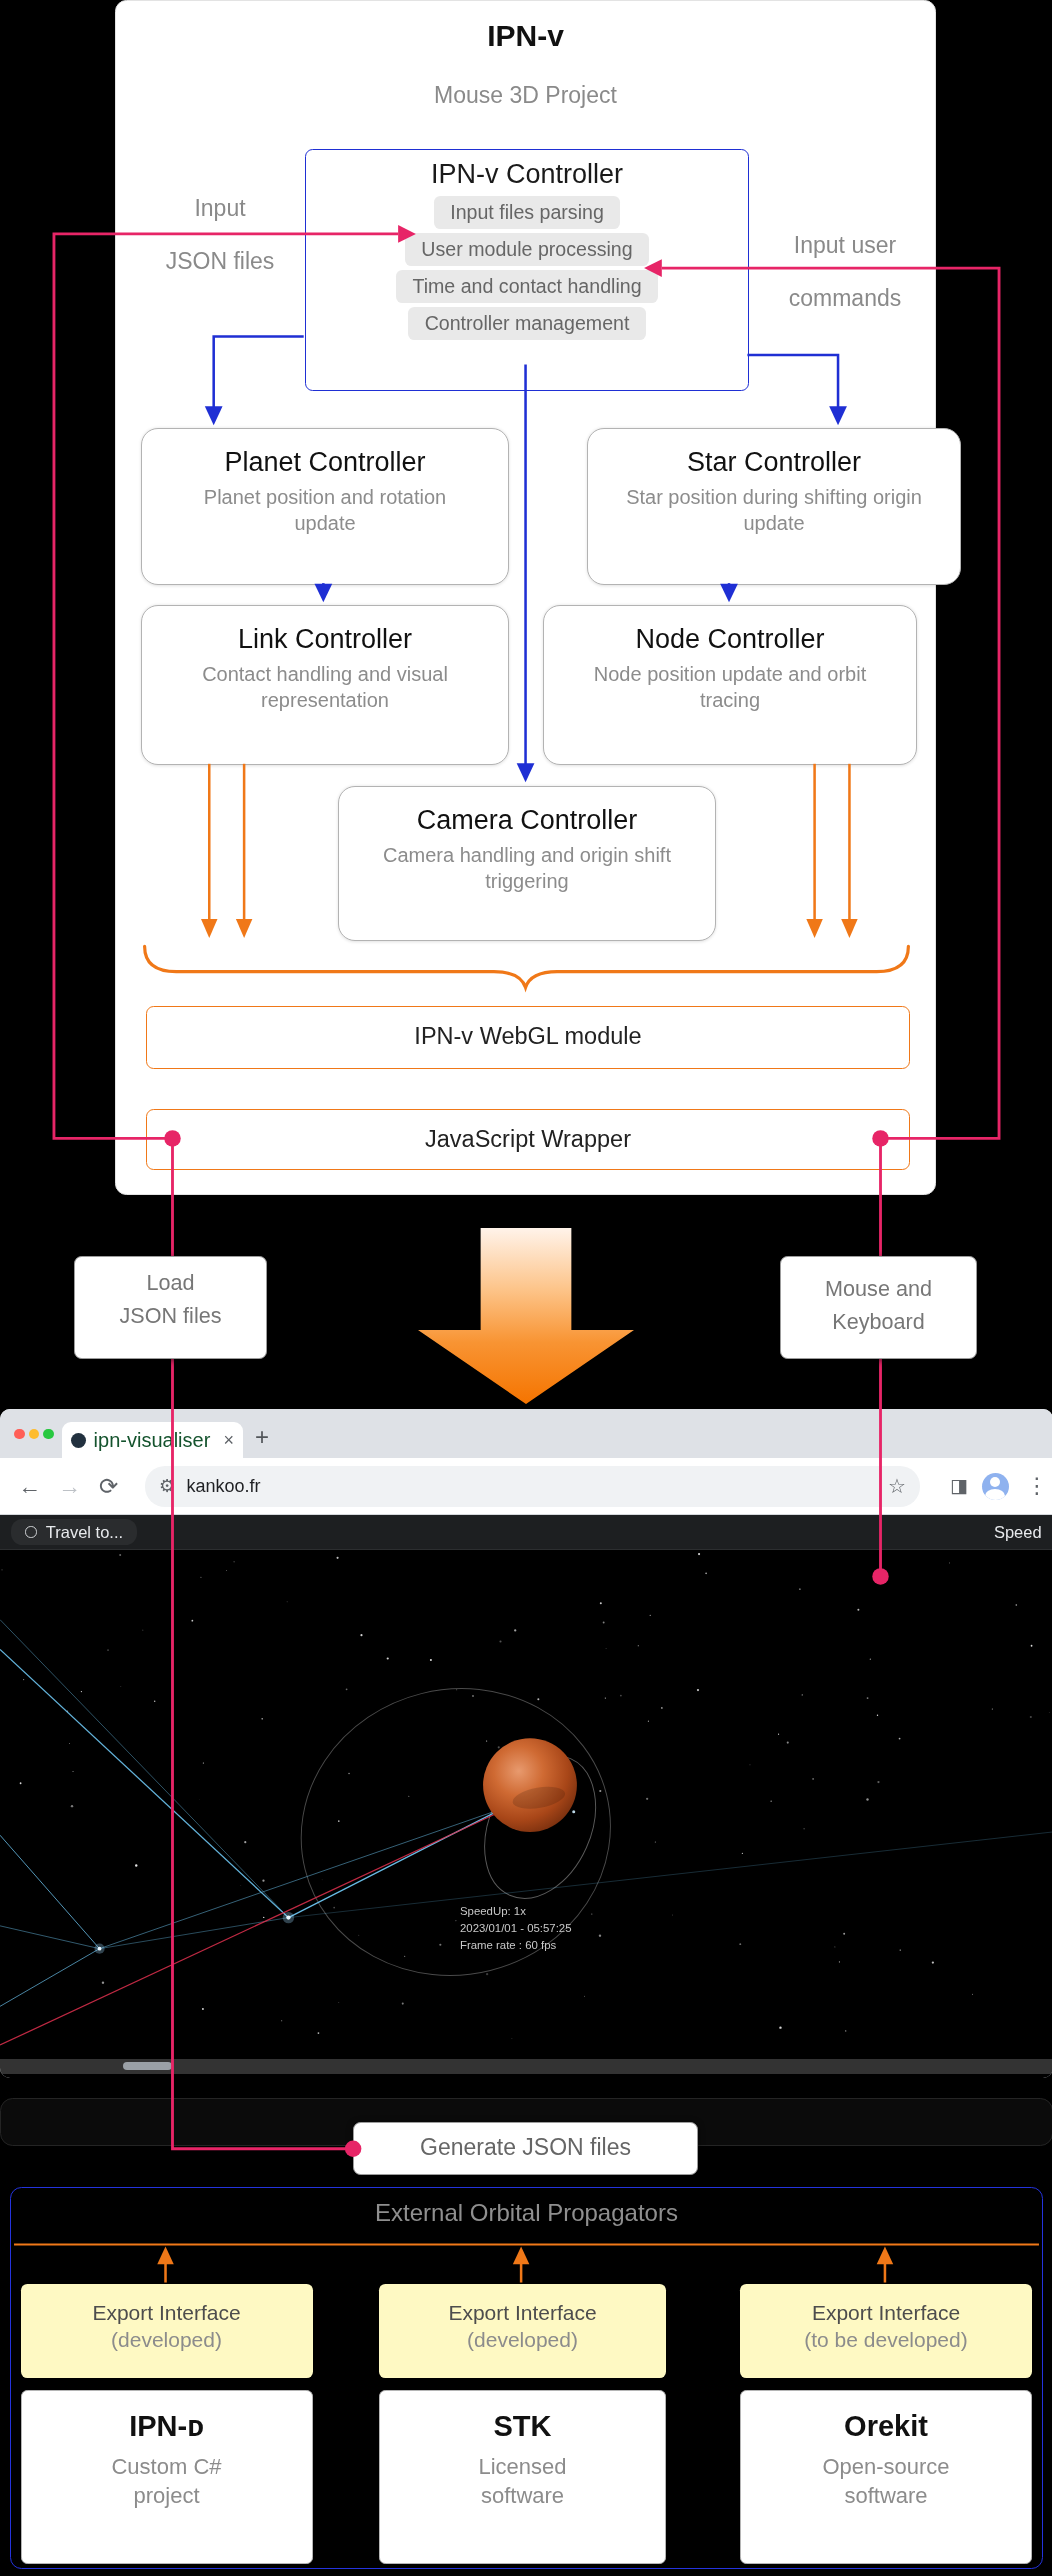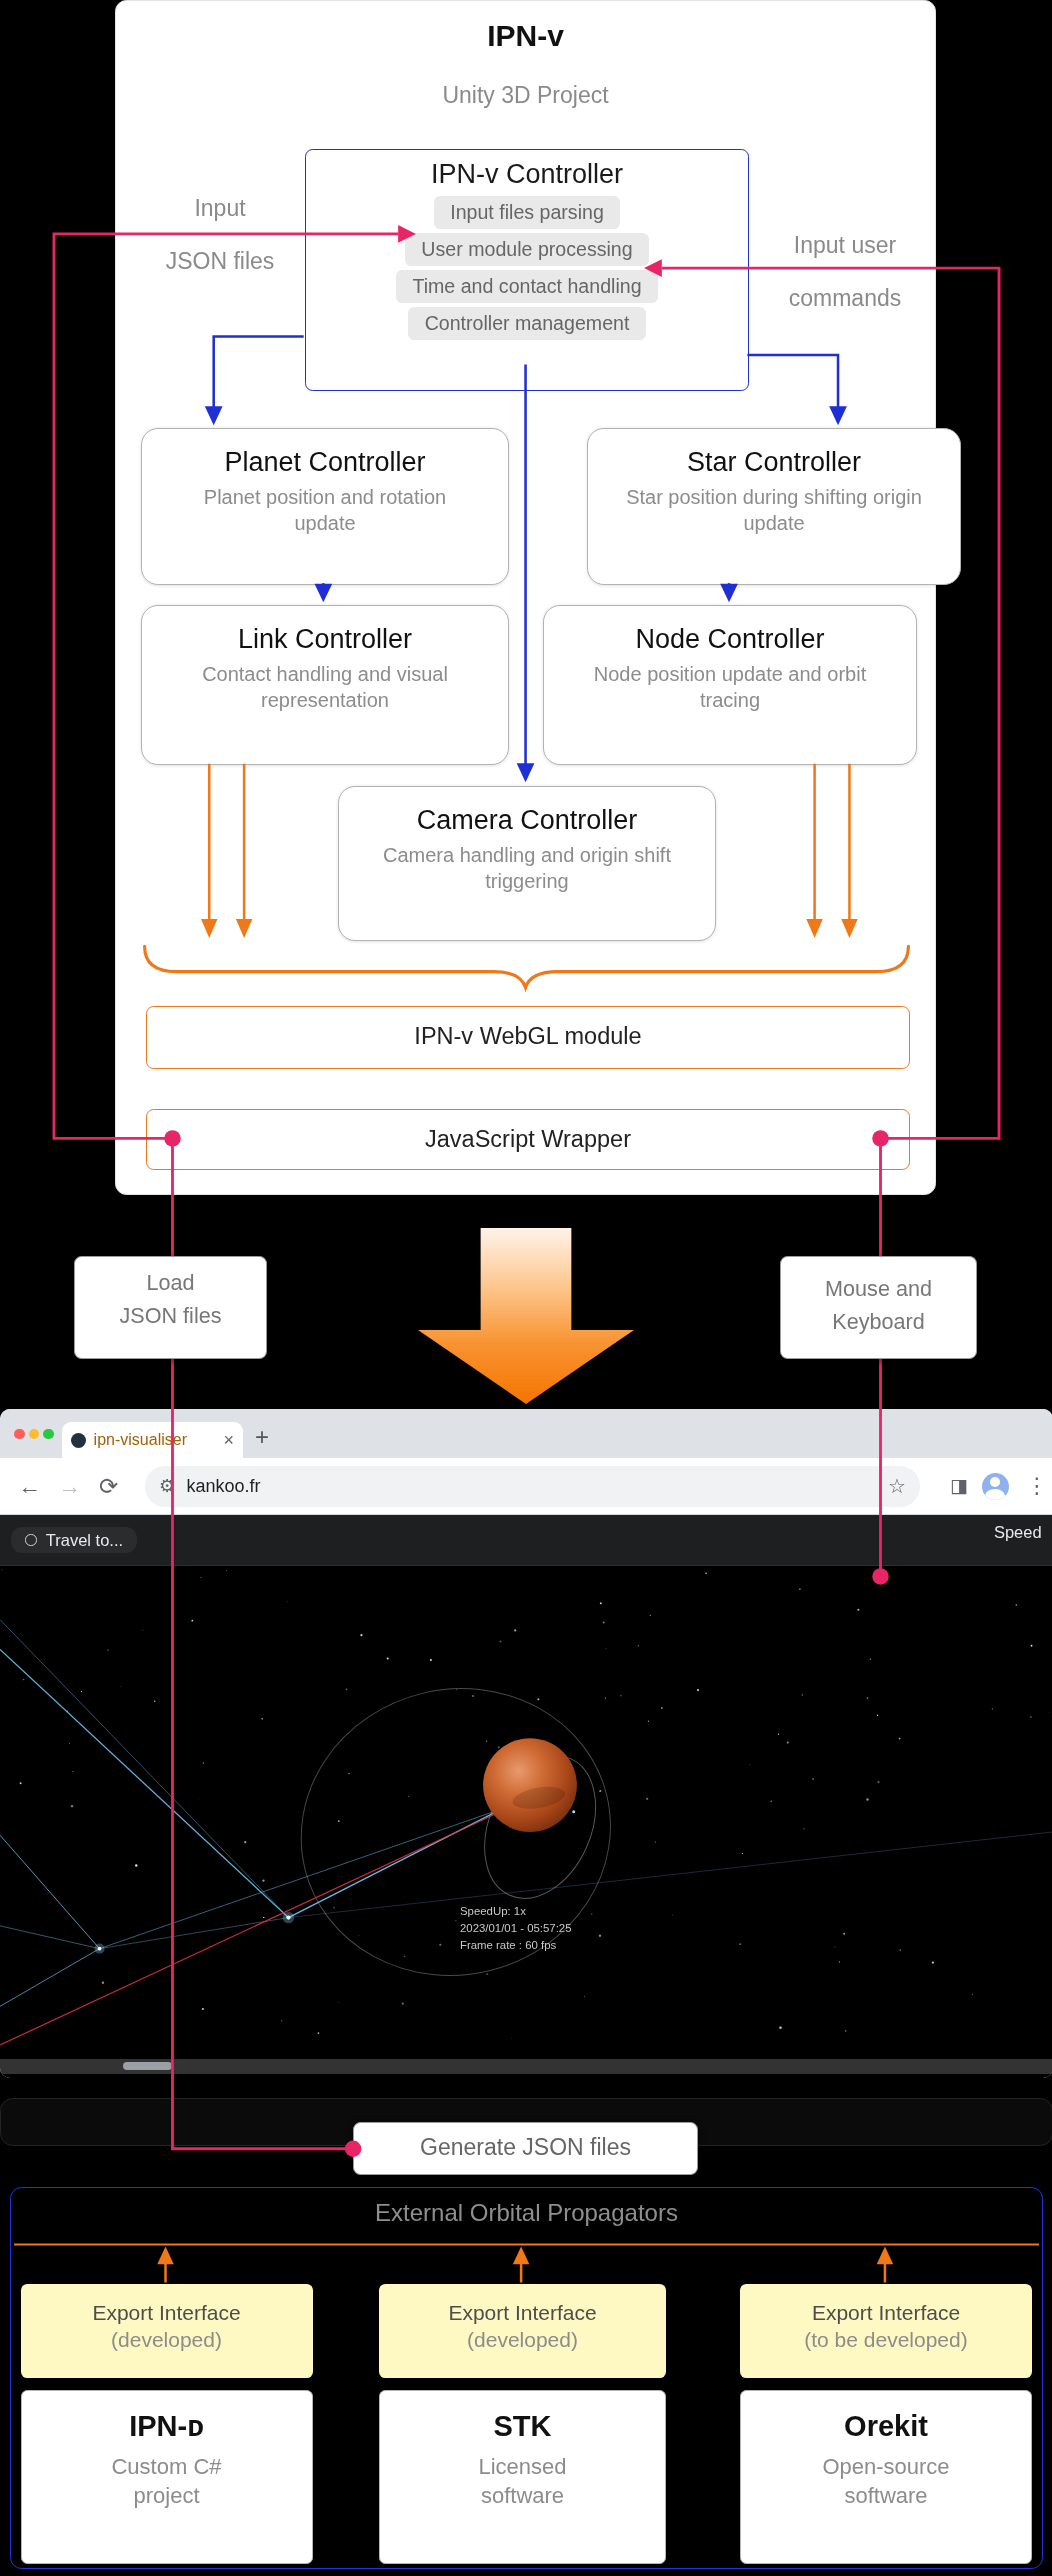--- a/index.html
+++ b/index.html
@@ -63,21 +63,21 @@
   .browser{left:0;top:1409px;width:1053px;height:669px;background:#dee1e6;
            border-radius:10px;overflow:hidden;z-index:30;}
   .tabstrip{position:relative;height:49px;background:#dee1e6;}
   .tl{position:absolute;top:19.6px;width:10.8px;height:10.8px;border-radius:50%;}
   .tl-close{left:14px;background:#ff5f57;}
   .tl-min{left:28.5px;background:#febc2e;}
   .tl-zoom{left:43px;background:#28c840;}
   .tab{position:absolute;left:62px;top:13.3px;width:181px;height:36px;background:#fff;
        border-radius:9px 9px 0 0;display:flex;align-items:center;padding:0 9px;box-sizing:border-box;}
   .favicon{width:15px;height:15px;border-radius:50%;background:#22313f;flex:0 0 auto;}
-  .tab-title{margin-left:7.6px;font-size:16px;color:#a16207;flex:1;white-space:nowrap;overflow:hidden;}
+  .tab-title{margin-left:7.6px;font-size:20px;color:#14532d;flex:1;white-space:nowrap;overflow:hidden;}
   .tab-close{font-size:18px;color:#5f6368;margin-left:3.8px;}
   .newtab{position:absolute;left:255px;top:14px;font-size:24px;color:#52565a;}
   .toolbar{position:relative;height:56px;background:#fff;border-bottom:1.3px solid #d5d8dc;}
   .nav-ic{position:absolute;top:0;height:56px;line-height:56px;font-size:23px;color:#5f6368;}
   .ic-back{left:18px;}
   .ic-fwd{left:58px;color:#bdc1c6;}
   .ic-reload{left:99px;}
   .addr{position:absolute;left:145px;top:7.6px;width:775px;height:41px;background:#f0f2f4;
         border-radius:20px;display:flex;align-items:center;padding:0 14px;box-sizing:border-box;}
   .addr-ic{font-size:18px;color:#5f6368;}
@@ -86,21 +86,21 @@
   .ic-panel{left:950px;font-size:19px;}
   .avatar{position:absolute;left:982px;top:14.6px;width:27px;height:27px;border-radius:50%;
           background:#8fb2ef;overflow:hidden;}
   .avatar::before{content:"";position:absolute;left:8.2px;top:4.4px;width:10px;height:10px;
           border-radius:50%;background:#fff;}
   .avatar::after{content:"";position:absolute;left:3.2px;top:16.5px;width:20px;height:14px;
           border-radius:50% 50% 0 0;background:#fff;}
   .ic-menu{left:1026px;font-size:21.6px;}
   .content{position:relative;height:544px;background:#000;overflow:hidden;}
   .scene-svg{position:absolute;left:0;top:0;}
-  .overlay-bar{position:absolute;left:0;top:0;width:100%;height:51px;background:#1d1f21;
+  .overlay-bar{position:absolute;left:0;top:0;width:100%;height:35px;background:#1d1f21;
                border-bottom:0.6px solid #2c2e30;display:flex;align-items:center;box-sizing:border-box;}
   .travel-pill{display:flex;align-items:center;margin-left:11.4px;background:#2a2c2e;
                border-radius:11.4px;padding:3.8px 14px;}
   .dot-ic{width:11.4px;height:11.4px;border-radius:50%;border:1.3px solid #cfd2d5;box-sizing:border-box;}
   .travel-text{margin-left:9px;font-size:16.5px;color:#e8eaed;}
   .speed-text{position:absolute;right:11.4px;top:0;height:35px;line-height:35px;font-size:16.5px;color:#e8eaed;}
   .hud{position:absolute;left:460px;top:388px;font-size:11.4px;color:#c8c8c8;line-height:1.5;}
   .scrollbar{position:relative;height:14.6px;background:#333;}
   .scroll-thumb{position:absolute;left:123px;top:3.2px;width:49px;height:8.2px;background:#9aa0a6;border-radius:4.4px;}
   .browser-bottom{height:5px;background:#000;}
@@ -124,21 +124,21 @@
   .col2{left:368px;width:287px;}
   .col3{left:729px;width:292px;}
   .exp-row{top:96px;}
   .name-row{top:202px;}
 </style>
 </head>
 <body>
 
 <div class="abs main-box">
   <div class="abs project-title center">IPN-ᴠ</div>
-  <div class="abs project-subtitle center">Unity 3D Project</div>
+  <div class="abs project-subtitle center">Mouse 3D Project</div>
 
   <div class="abs controller-box">
     <div class="controller-title">IPN-ᴠ Controller</div>
     <div class="controller-items">
       <div class="pill">Input files parsing</div>
       <div class="pill">User module processing</div>
       <div class="pill">Time and contact handling</div>
       <div class="pill">Controller management</div>
     </div>
   </div>

